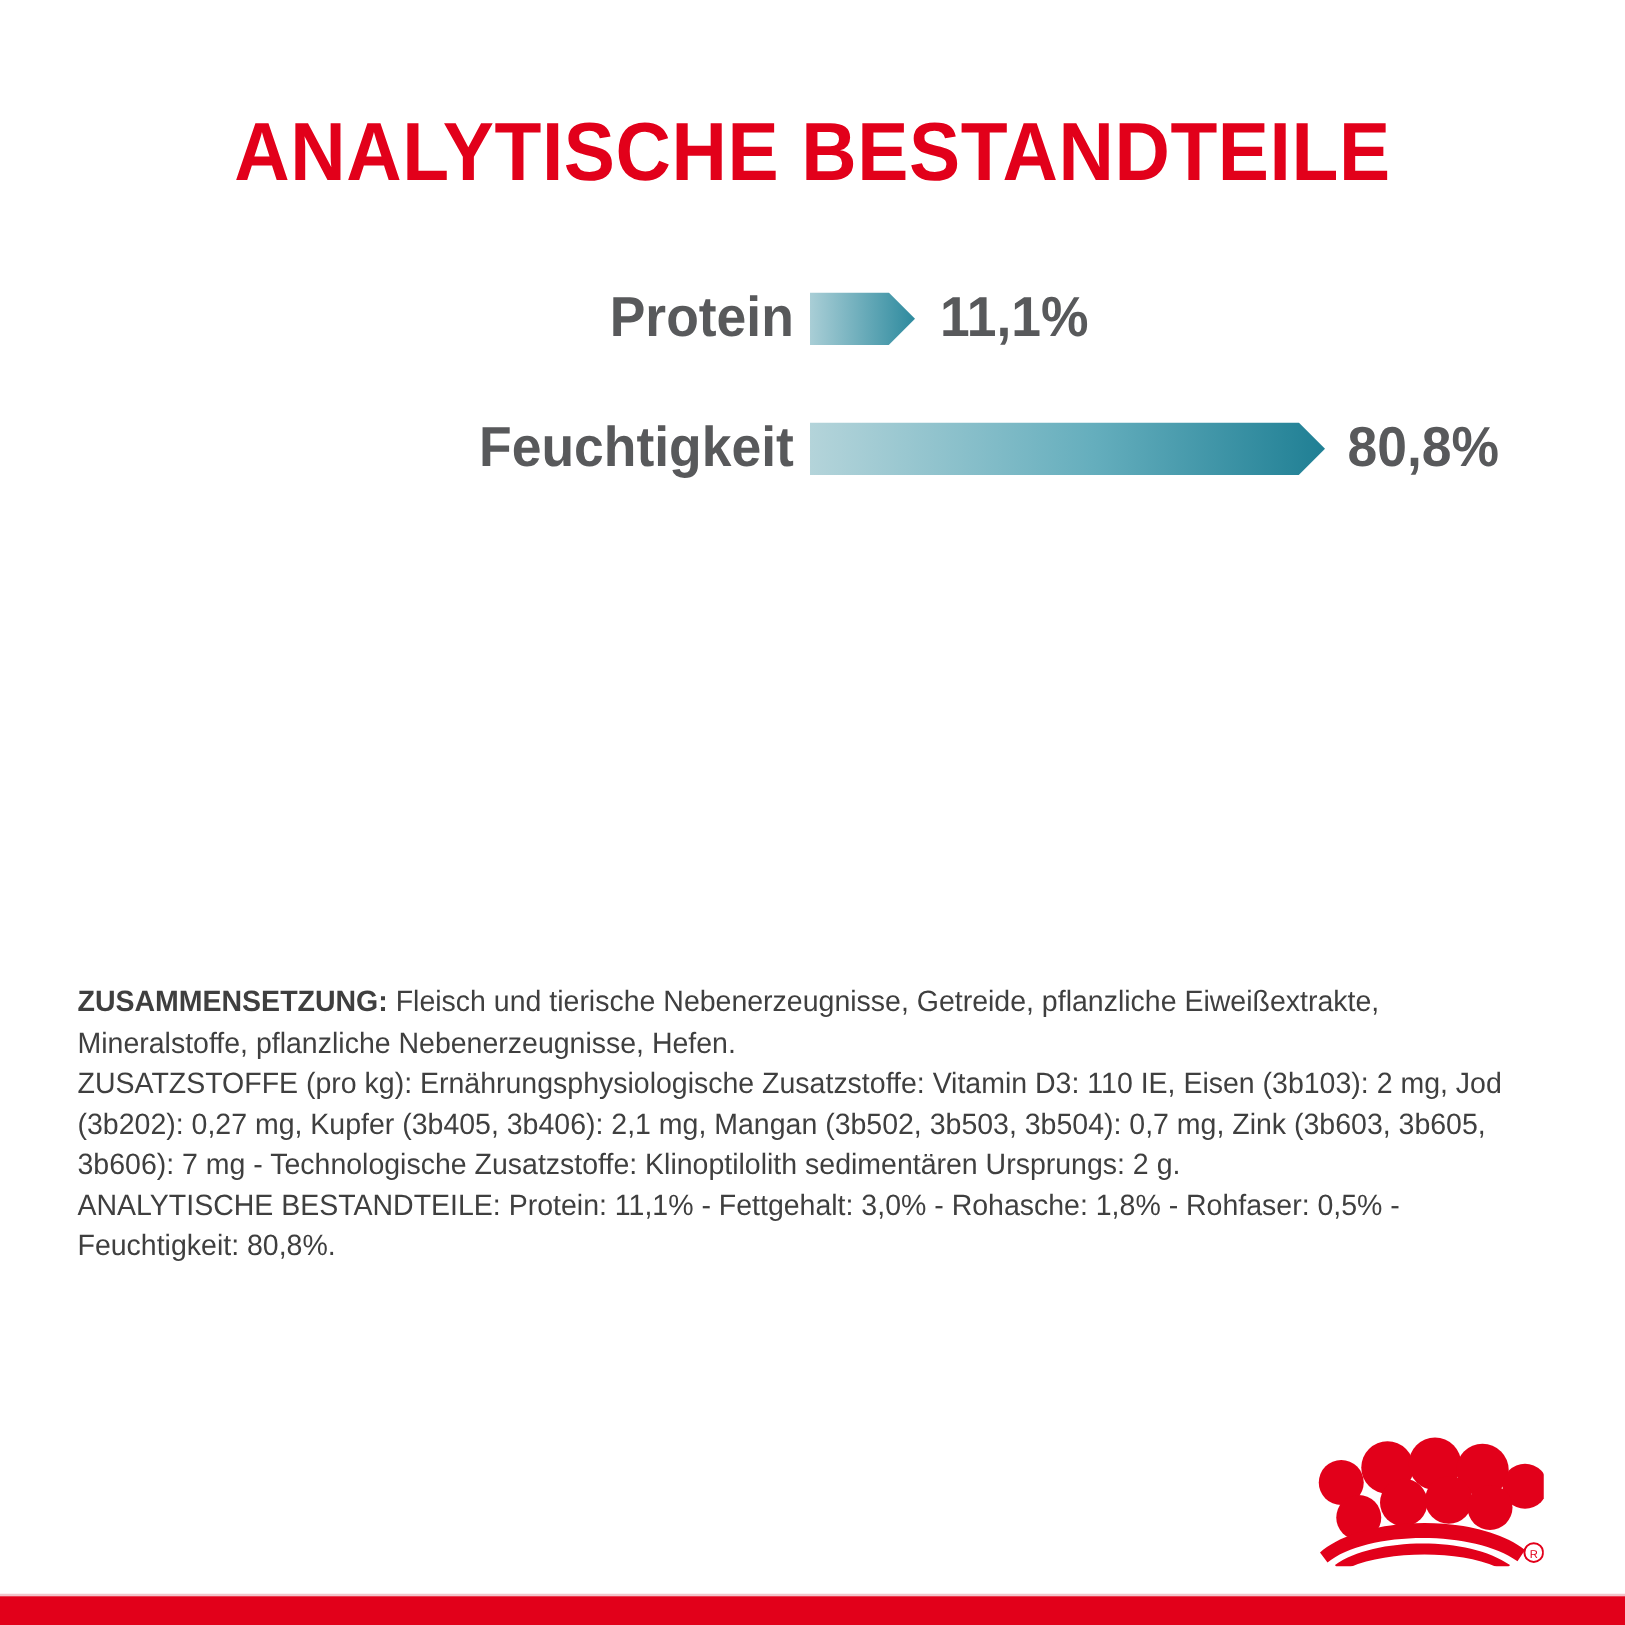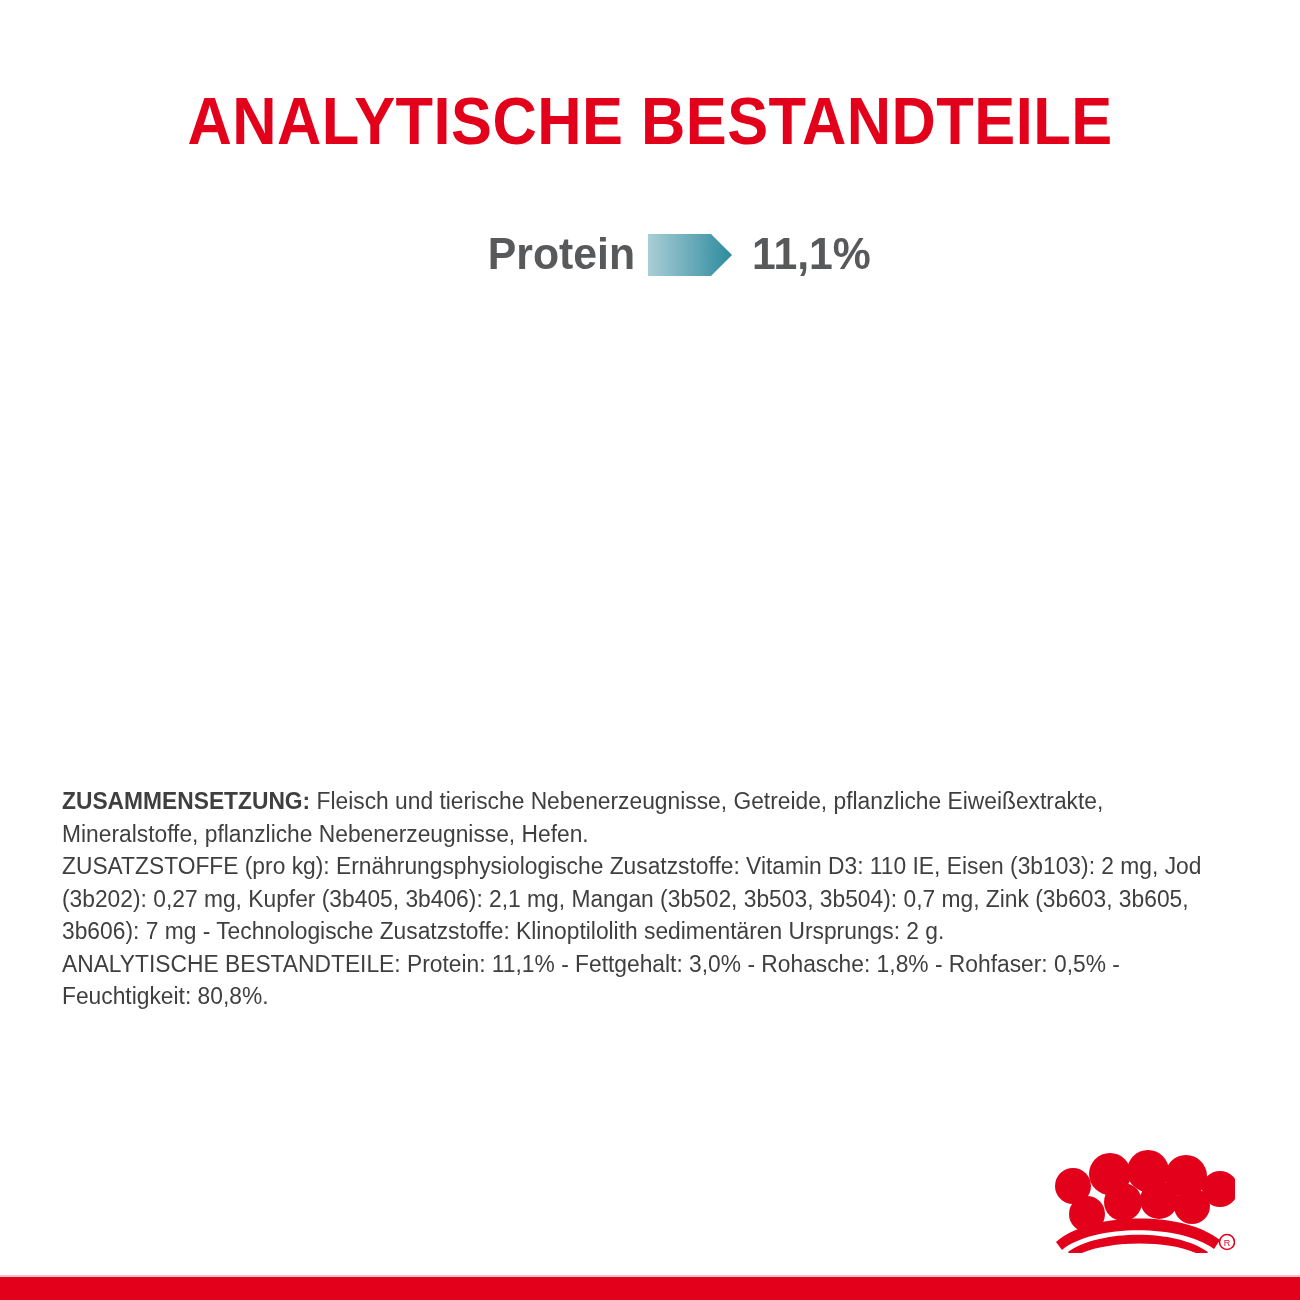--- a/index.html
+++ b/index.html
@@ -166,20 +166,36 @@
             </linearGradient>
           </defs>
           <polygon points="0,0 63,0 84,21 63,42 0,42" fill="url(#g0)"></polygon>
         </svg>
       </span>
       <span class="nutrient-value">11,1%</span>
     </div>
 
 
 
+    <div class="nutrient-row row-3">
+      <span class="nutrient-label">Feuchtigkeit</span>
+      <span class="nutrient-bar">
+        <svg viewBox="0 0 412 42" width="412" height="42" preserveAspectRatio="none">
+          <defs>
+            <linearGradient id="g3" x1="0" y1="0" x2="1" y2="0">
+              <stop offset="0%" stop-color="#b4d4da"></stop>
+              <stop offset="55%" stop-color="#65aebd"></stop>
+              <stop offset="100%" stop-color="#1f7f94"></stop>
+            </linearGradient>
+          </defs>
+          <polygon points="0,0 391,0 412,21 391,42 0,42" fill="url(#g3)"></polygon>
+        </svg>
+      </span>
+      <span class="nutrient-value">80,8%</span>
+    </div>
 
   </div>
 
   <div class="composition">
     <p><span class="kw">ZUSAMMENSETZUNG:</span><span> Fleisch und tierische Nebenerzeugnisse, Getreide, pflanzliche Eiweißextrakte,</span></p>
     <p>Mineralstoffe, pflanzliche Nebenerzeugnisse, Hefen.</p>
     <p>ZUSATZSTOFFE (pro kg): Ernährungsphysiologische Zusatzstoffe: Vitamin D3: 110 IE, Eisen (3b103): 2 mg, Jod</p>
     <p>(3b202): 0,27 mg, Kupfer (3b405, 3b406): 2,1 mg, Mangan (3b502, 3b503, 3b504): 0,7 mg, Zink (3b603, 3b605,</p>
     <p>3b606): 7 mg - Technologische Zusatzstoffe: Klinoptilolith sedimentären Ursprungs: 2 g.</p>
     <p>ANALYTISCHE BESTANDTEILE: Protein: 11,1% - Fettgehalt: 3,0% - Rohasche: 1,8% - Rohfaser: 0,5% -</p>

